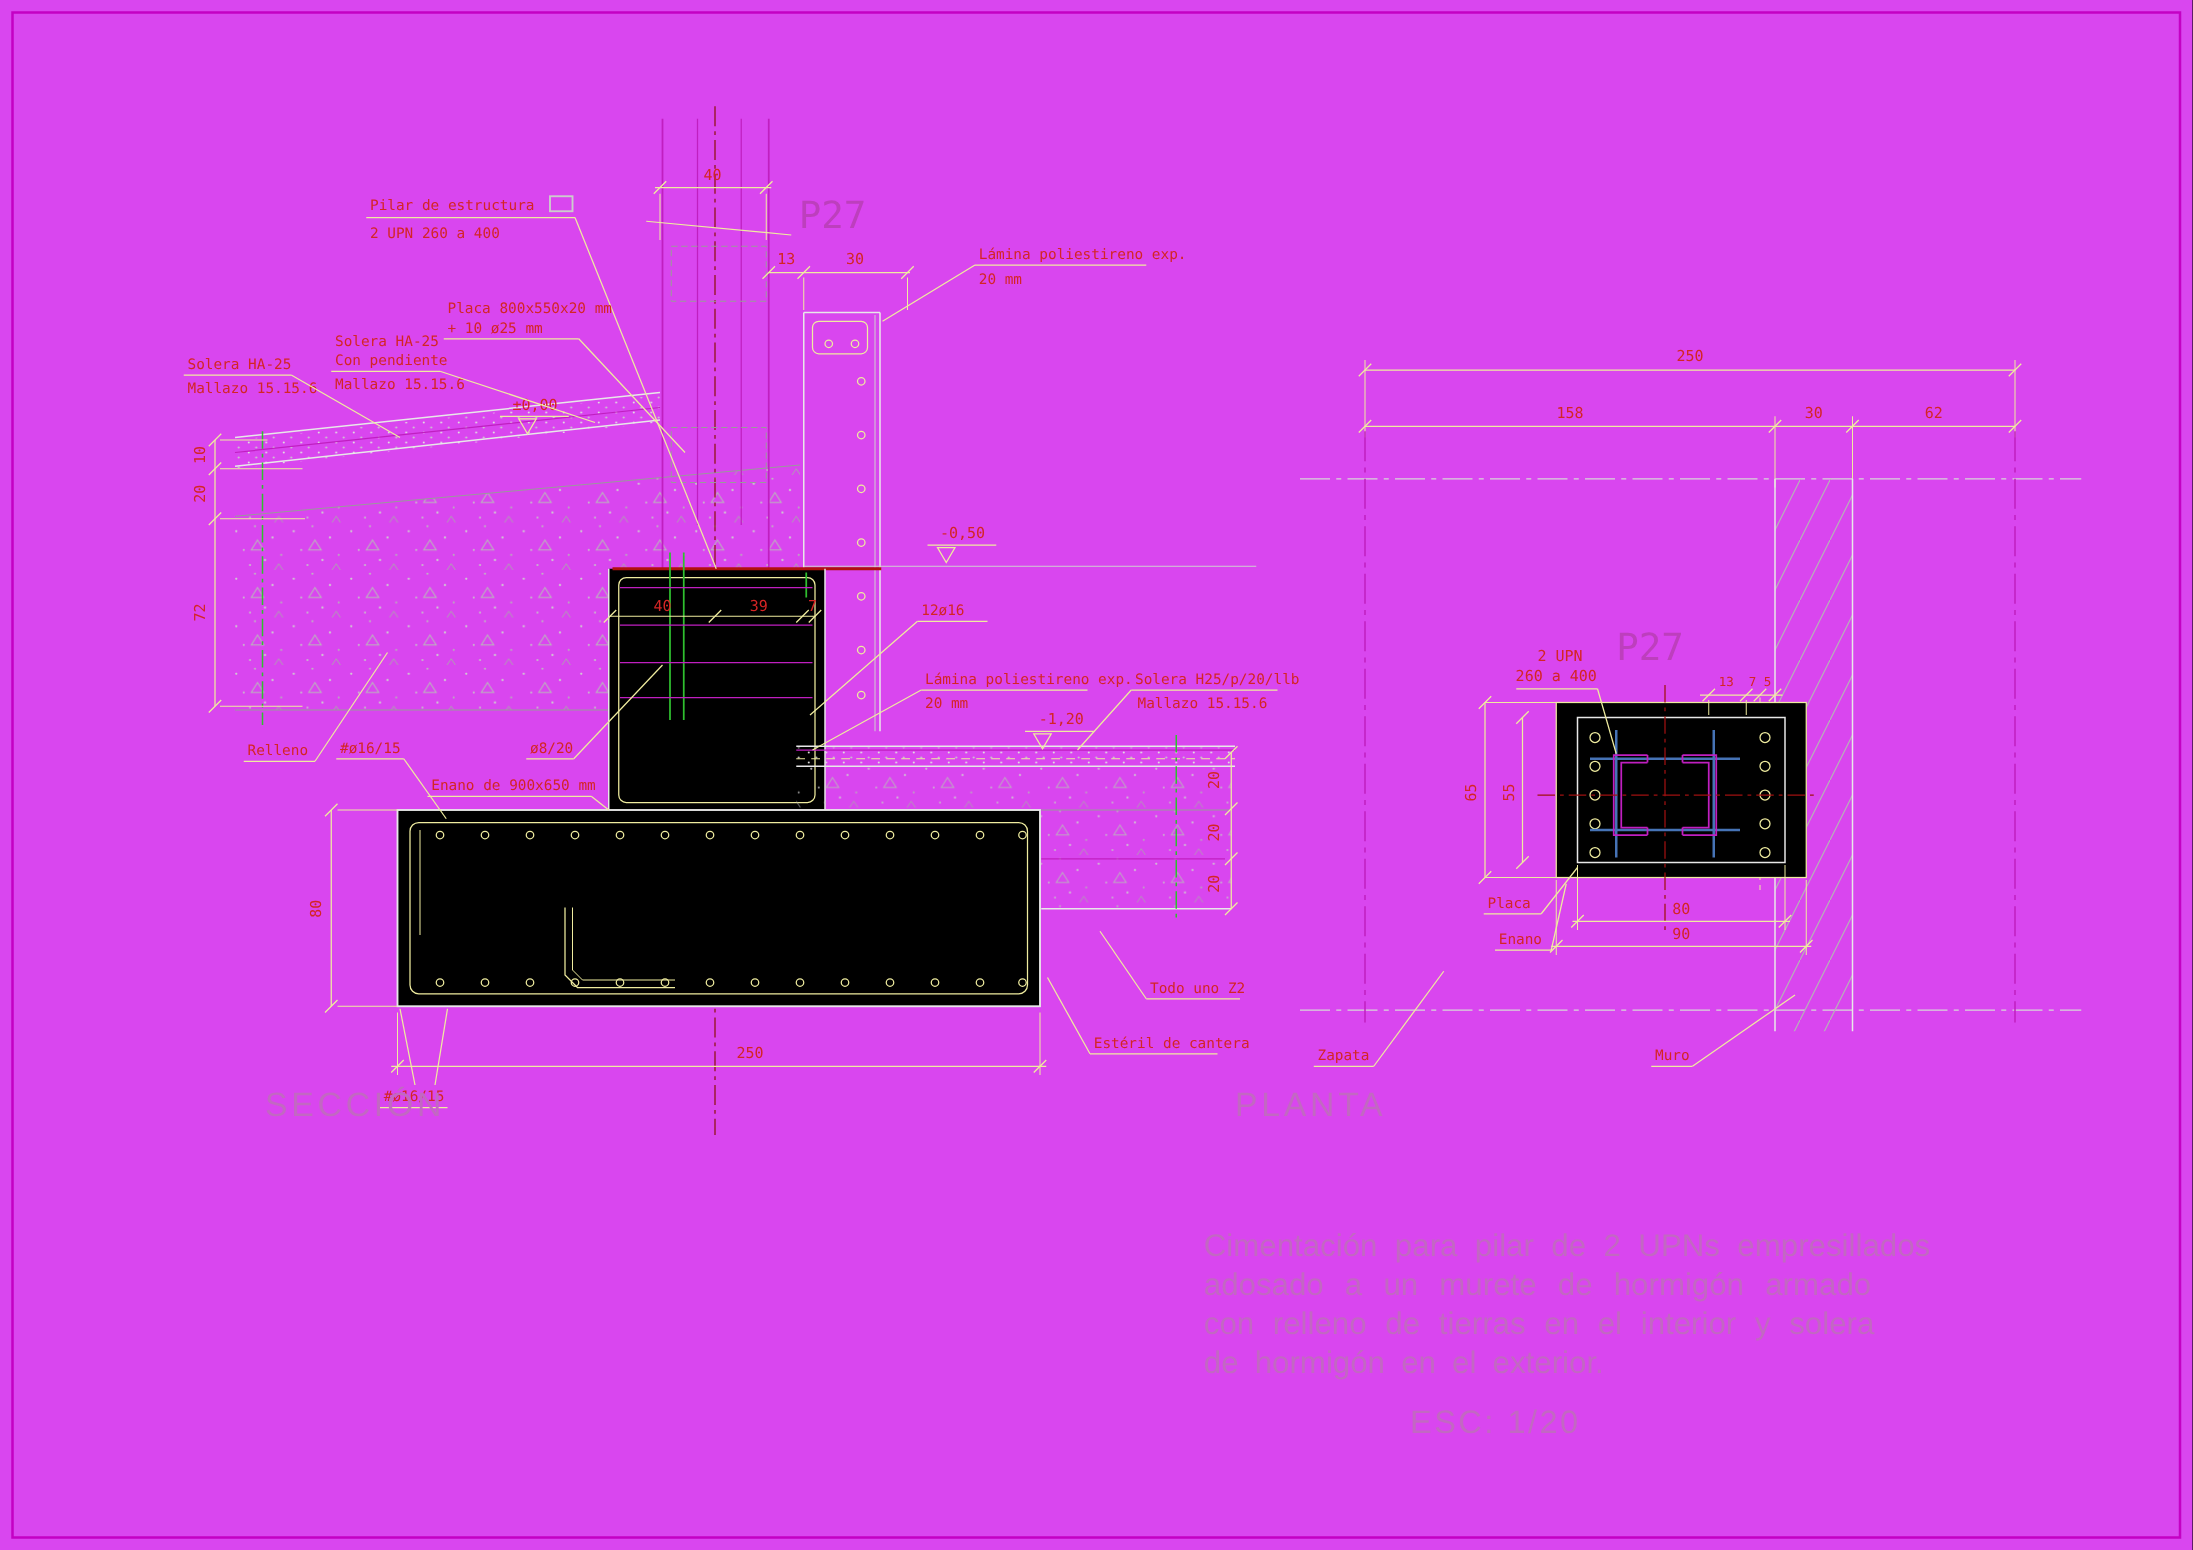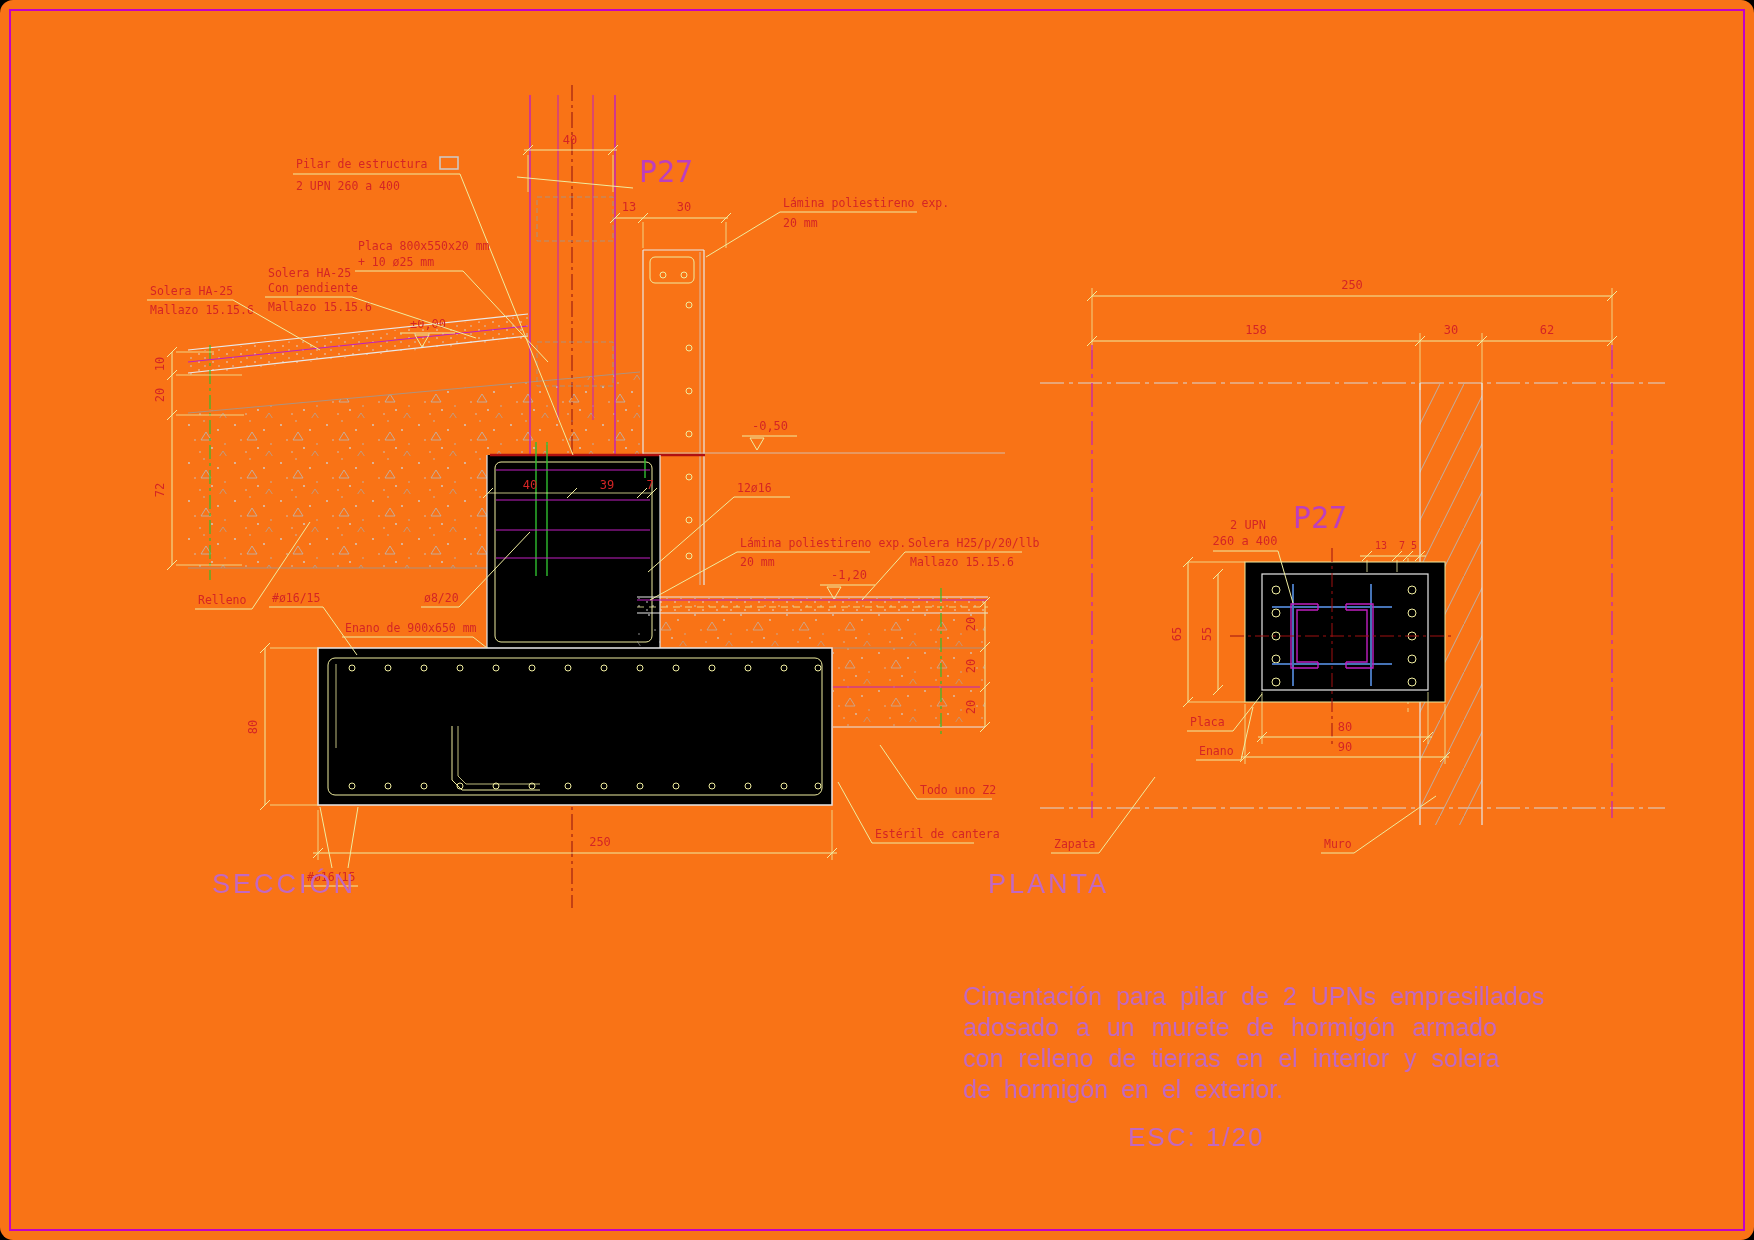--- a/index.html
+++ b/index.html
@@ -1,17 +1,17 @@
 <!DOCTYPE html>
 <html><head>
 <meta charset="utf-8">
 <style>
   html,body{margin:0;padding:0;background:#000;}
-  .stage{position:relative;width:1754px;height:1240px;background:#f97316;overflow:hidden;
-         font-family:"DejaVu Sans Mono",monospace;border-radius:13px;}
+  .stage{position:relative;width:1754px;height:1240px;background:#d946ef;overflow:hidden;
+         font-family:"DejaVu Sans Mono",monospace;}
   svg text{font-family:"DejaVu Sans Mono",monospace;}
   text.red{fill:#d42525;font-size:11.5px;}
   text.dim{fill:#d42525;font-size:12px;text-anchor:middle;}
   text.dimS{fill:#d42525;font-size:10px;text-anchor:middle;}
   text.mag{fill:#bd3fbd;}
   text.violet{fill:#c268c2;font-family:"Liberation Sans",sans-serif;}
   .y{stroke:#efec9f;stroke-width:1;fill:none;}
   .y8{stroke:#efec9f;stroke-width:.8;fill:none;}
   .w{stroke:#e8e8e8;stroke-width:1.2;fill:none;}
   .w8{stroke:#cfcfcf;stroke-width:.8;fill:none;}

